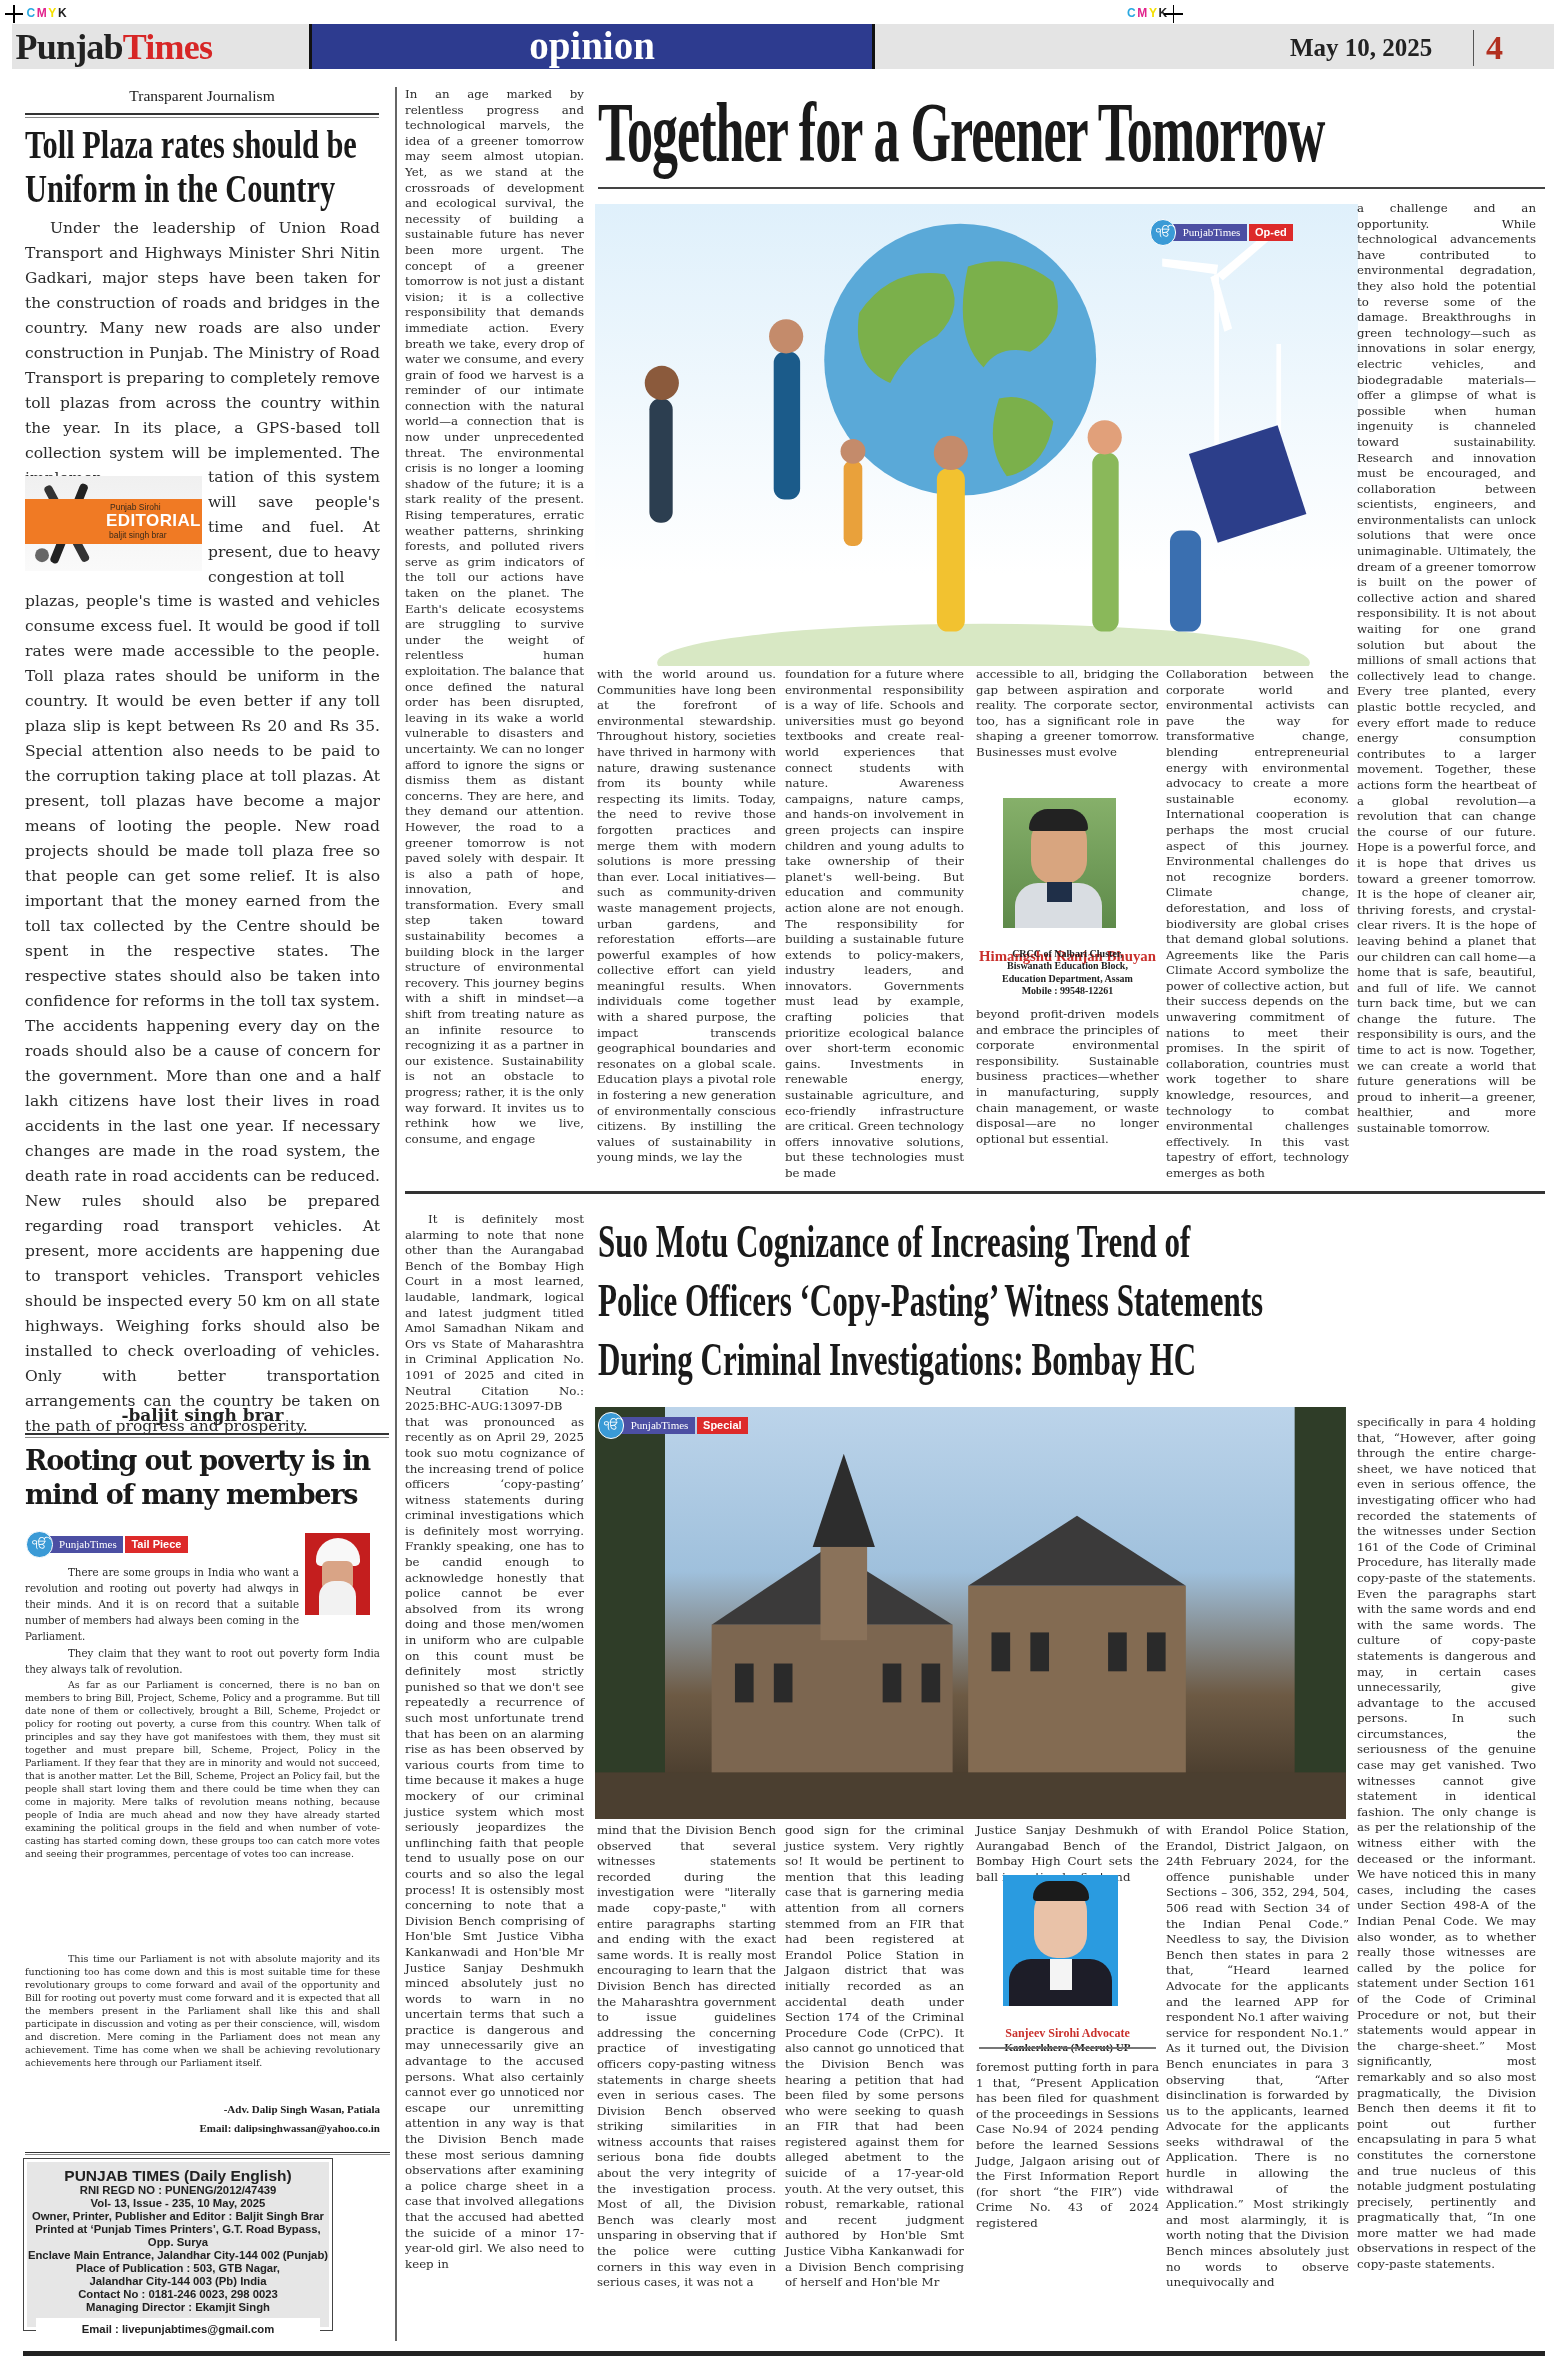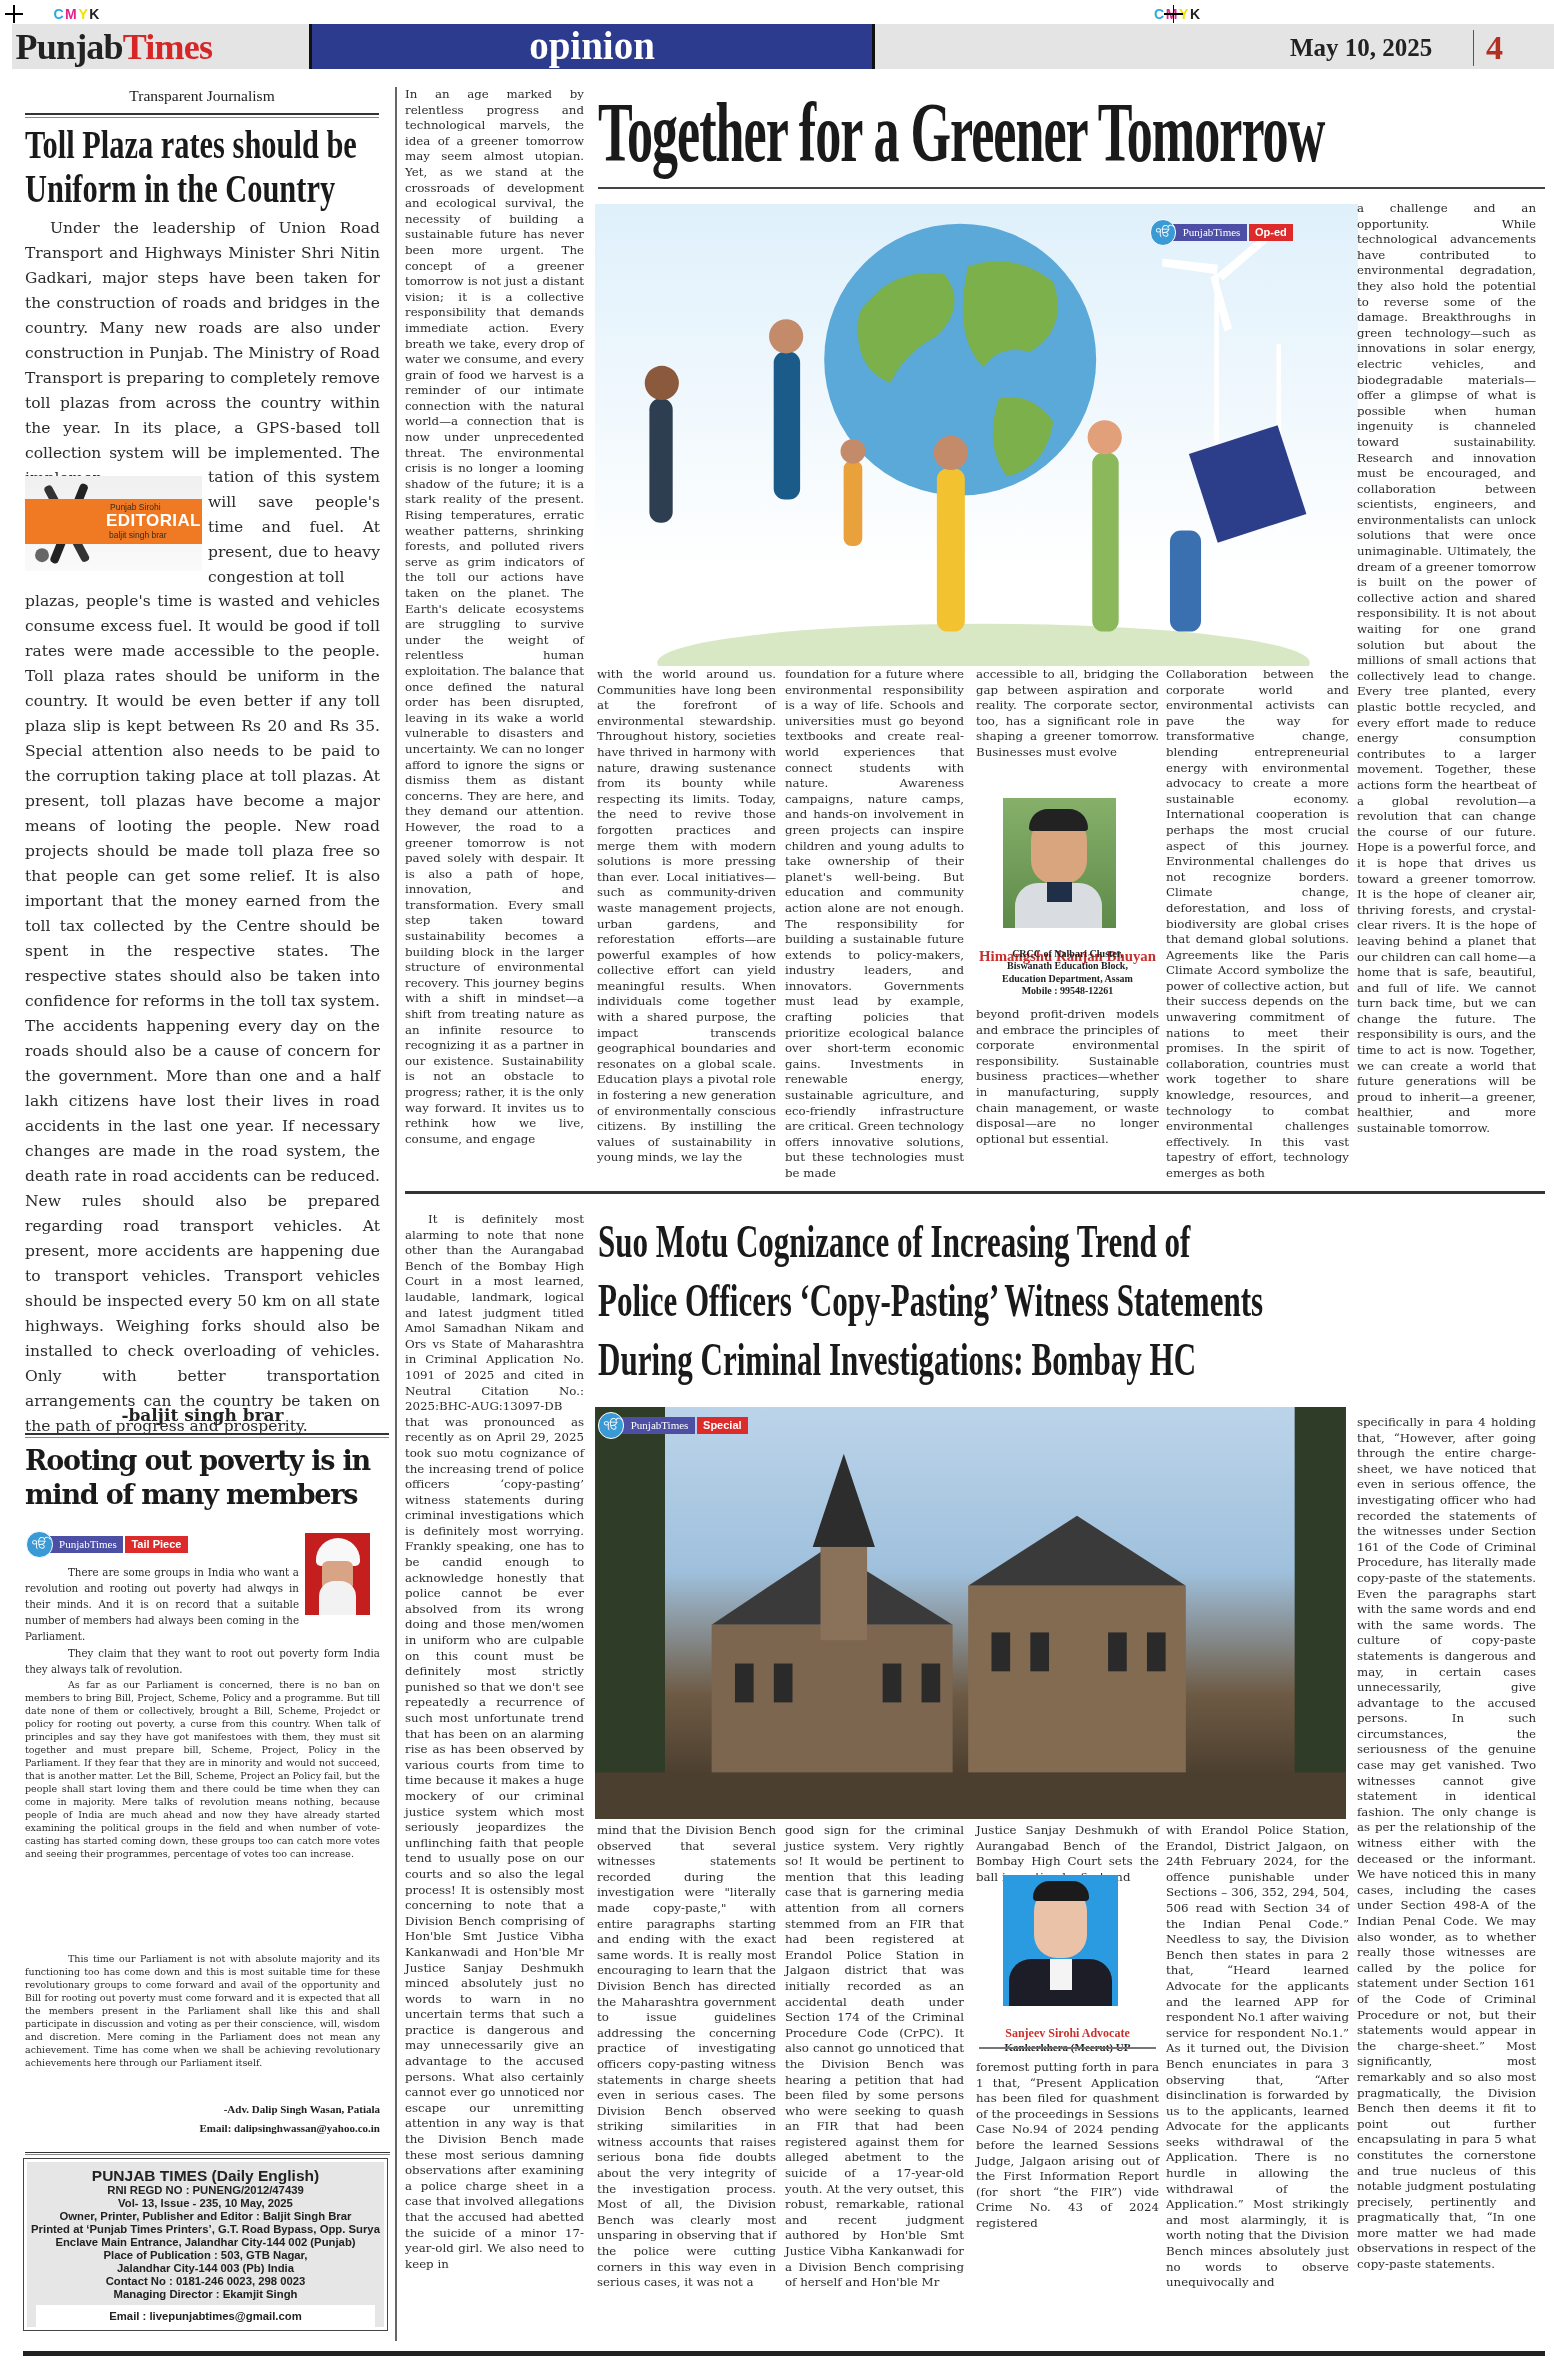--- a/index.html
+++ b/index.html
@@ -1,18 +1,18 @@
 <!DOCTYPE html>
 <html style="font-size:12.4px"><head>
 <meta charset="utf-8">
 <style>
   * { box-sizing: border-box; margin: 0; padding: 0; }
   body { width: 1554px; height: 2377px; background: #fff; font-family: "DejaVu Serif", serif; color: #222; position: relative; overflow: hidden; }
   .abs { position: absolute; }
-  .cmyk { font-family: "Liberation Sans", sans-serif; font-weight: bold; font-size: 14px; letter-spacing: 1.6px; margin-left: 27px; }
+  .cmyk { font-family: "Liberation Sans", sans-serif; font-weight: bold; font-size: 12px; letter-spacing: 1.6px; }
   .cmyk .c { color: #2aa8e0; } .cmyk .m { color: #e2238c; } .cmyk .y { color: #f5e000; } .cmyk .k { color: #222; }
   .reg-mark { width: 18.7px; height: 18.7px; }
   .reg-mark::before, .reg-mark::after { content: ""; position: absolute; background: #000; }
   .reg-mark::before { left: 0; top: 8.5px; width: 18.7px; height: 1.6px; }
   .reg-mark::after { left: 8.5px; top: 0; width: 1.6px; height: 18.7px; }
   .masthead { left: 12.4px; top: 24px; width: 1547px; height: 45px; background: #e4e4e4; }
   .brand { left: 15.5px; top: 25px; font-family: "Liberation Serif", serif; font-weight: bold; font-size: 36px; letter-spacing: -0.8px; line-height: 45px; }
   .brand .p { color: #222; } .brand .t { color: #d72626; }
   .section-tab { left: 309px; top: 24px; width: 566px; height: 45px; background: #2d3b8f; border-left: 3.9px solid #111; border-right: 3.9px solid #111; color: #fff; font-family: "Liberation Serif", serif; font-weight: bold; font-size: 39px; text-align: center; line-height: 44px; }
   .date { left: 1290px; top: 28px; font-family: "Liberation Serif", serif; font-weight: bold; font-size: 25px; line-height: 39px; color: #222; }
@@ -25,21 +25,21 @@
   .hrule-thick { height: 4.7px; background: #222; }
   .headline-condensed { font-family: "Liberation Serif", serif; font-weight: bold; color: #1a1a1a; transform-origin: left top; white-space: nowrap; }
   .badge { display: flex; align-items: center; height: 18.7px; }
   .badge .logo { width: 26.4px; height: 26.4px; border-radius: 50%; background: #3a9ad6; border: 1.6px solid #fff; margin-right: -4.7px; z-index: 2; position: relative; color: #fff; font-size: 12.4px; text-align: center; line-height: 23px; font-family: "DejaVu Sans", sans-serif; }
   .badge .pt { background: #4c4fa3; color: #fff; font-family: "Liberation Serif", serif; font-size: 11px; height: 17px; line-height: 17px; padding: 0 6.2px 0 11px; }
   .badge .tag { background: #dd2a2a; color: #fff; font-family: "Liberation Sans", sans-serif; font-weight: bold; font-size: 11px; height: 17px; line-height: 17px; padding: 0 6.2px; margin-left: 2.3px; }
   .illus { overflow: hidden; background: linear-gradient(#dff0fb, #fff 80%); }
   .photo-box { overflow: hidden; }
   .sig-name { font-family: "Liberation Serif", serif; font-weight: bold; color: #c9302c; text-align: center; margin-top: 18px; }
   .sig-sub { font-family: "Liberation Serif", serif; font-weight: bold; color: #222; text-align: center; }
-  .imprint { left: 23px; top: 2158px; width: 365px; height: 173px; border: 1.6px solid #444; padding: 3.1px; }
+  .imprint { left: 23px; top: 2158px; width: 310px; height: 173px; border: 1.6px solid #444; padding: 3.1px; }
   .imprint-inner { background: #e6e6e6; width: 100%; height: 100%; font-family: "Liberation Sans", sans-serif; text-align: center; color: #222; padding-top: 4.7px; }
   .imprint-inner .big { font-size: 15.5px; font-weight: bold; line-height: 17px; }
   .imprint-inner .ln { font-size: 11.3px; font-weight: bold; line-height: 13px; }
   .imprint-inner .email { background: #fff; margin: 4.7px 9.3px 0; font-size: 11.3px; font-weight: bold; line-height: 22px; }
   .editorial-logo { left: 25px; top: 476px; width: 177px; height: 95px; background: linear-gradient(#f0f0f0, #fafafa); }
   .editorial-band { position: absolute; left: 0; top: 23px; width: 177px; height: 45px; background: #f07a24; }
   .editorial-band .l1 { position: absolute; left: 85px; top: 3.1px; font-family: "Liberation Sans", sans-serif; font-size: 8.5px; color: #3a2a1a; }
   .editorial-band .l2 { position: absolute; left: 81px; top: 12.4px; font-family: "Liberation Sans", sans-serif; font-weight: bold; font-size: 17px; color: #fff; letter-spacing: 0.4px; }
   .editorial-band .l3 { position: absolute; left: 84px; top: 31px; font-family: "Liberation Sans", sans-serif; font-size: 8.5px; color: #3a2a1a; }
   .small-text { font-family: "DejaVu Serif", serif; font-size: 8.9px; line-height: 11.2px; text-align: justify; color: #2b2b2b; }

